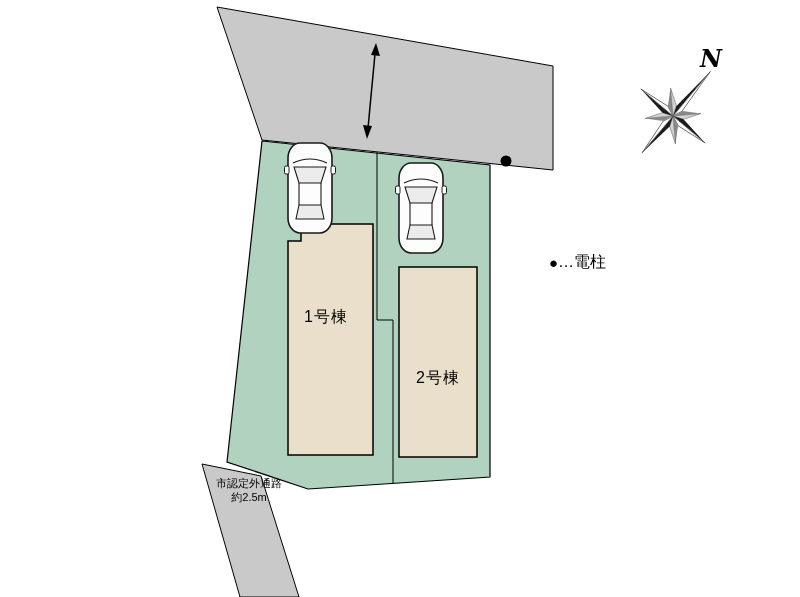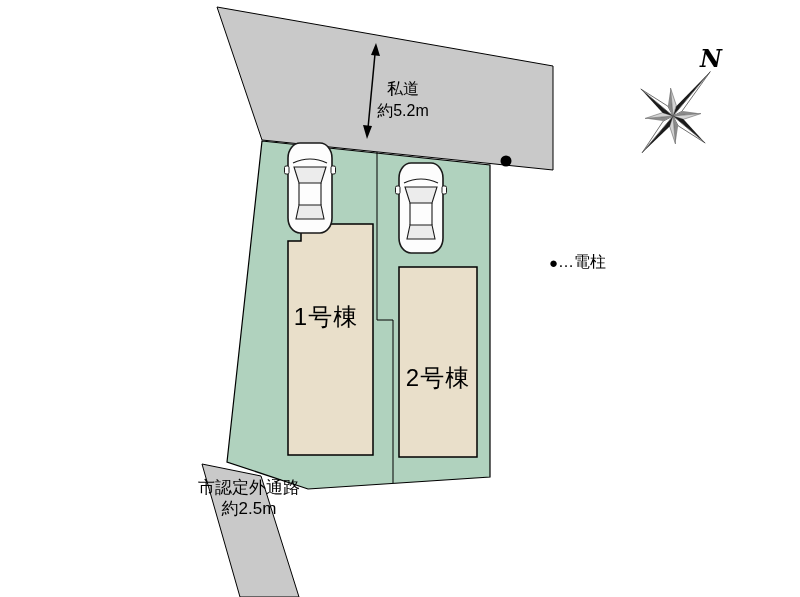--- a/index.html
+++ b/index.html
@@ -9,22 +9,22 @@
     height:597px;
     background:#ffffff;
     overflow:hidden;
     font-family:"Liberation Sans", sans-serif;
     color:#000;
   }
   .stage svg { position:absolute; left:0; top:0; }
   .label { position:absolute; color:#000; white-space:nowrap; }
   .centered { transform:translate(-50%,-50%); text-align:center; }
   .road-top-label { font-size:16px; line-height:1.35; }
-  .building-label { font-size:24px; letter-spacing:1px; }
-  .road-bottom-label { font-size:17px; line-height:1.25; }
+  .building-label { font-size:16px; letter-spacing:1px; }
+  .road-bottom-label { font-size:11px; line-height:1.25; }
   .legend { display:flex; align-items:center; font-size:16px; }
   .legend .marker { font-size:15px; line-height:1; }
   .compass-n { font-family:"DejaVu Serif","Liberation Serif",serif; font-style:italic; font-weight:bold; font-size:24px; }
 </style>
 </head>
 <body>
 
 <div class="stage">
 
   <svg width="800" height="597" viewBox="0 0 800 597">
@@ -84,24 +84,20 @@
       <polygon points="-19.8,19.8 -10.2,4.2 0,0" fill="#d4d4d4" stroke="#555555" stroke-width="0.5"></polygon>
 
       <polygon points="-42,0 -10.2,4.2 0,0" fill="#1c1c1c"></polygon>
       <polygon points="-42,0 -10.2,-4.2 0,0" fill="#ffffff" stroke="#444444" stroke-width="0.7"></polygon>
 
       <polygon points="-19.8,-19.8 -10.2,-4.2 0,0" fill="#8a8a8a"></polygon>
       <polygon points="-19.8,-19.8 -4.2,-10.2 0,0" fill="#d4d4d4" stroke="#555555" stroke-width="0.5"></polygon>
     </g>
   </svg>
 
-  <div class="label road-top-label" style="left:403px; top:78px; transform:translateX(-50%); text-align:center;">
-    <div>私道</div>
-    <div>約5.2m</div>
-  </div>
 
   <div class="label building-label centered" style="left:326px; top:317px;">1号棟</div>
 
   <div class="label building-label centered" style="left:438px; top:378px;text-align:center;">2号棟</div>
 
   <div class="label road-bottom-label" style="left:249px; top:477px; transform:translateX(-50%); text-align:center;">
     <div>市認定外通路</div>
     <div>約2.5m</div>
   </div>
 

